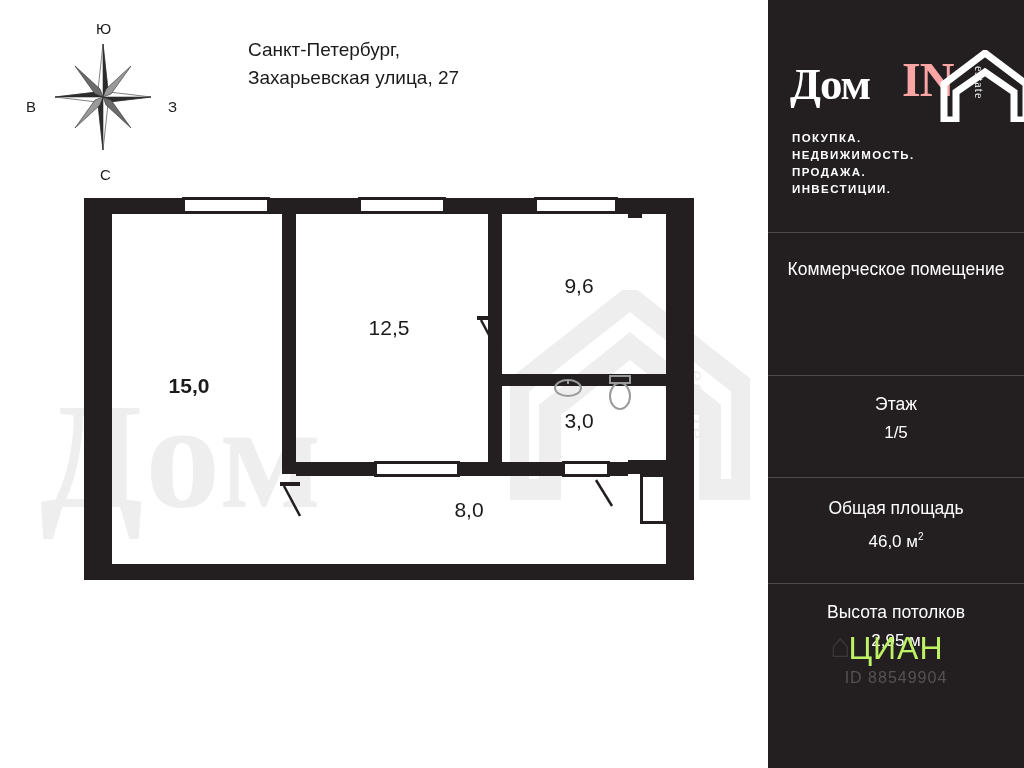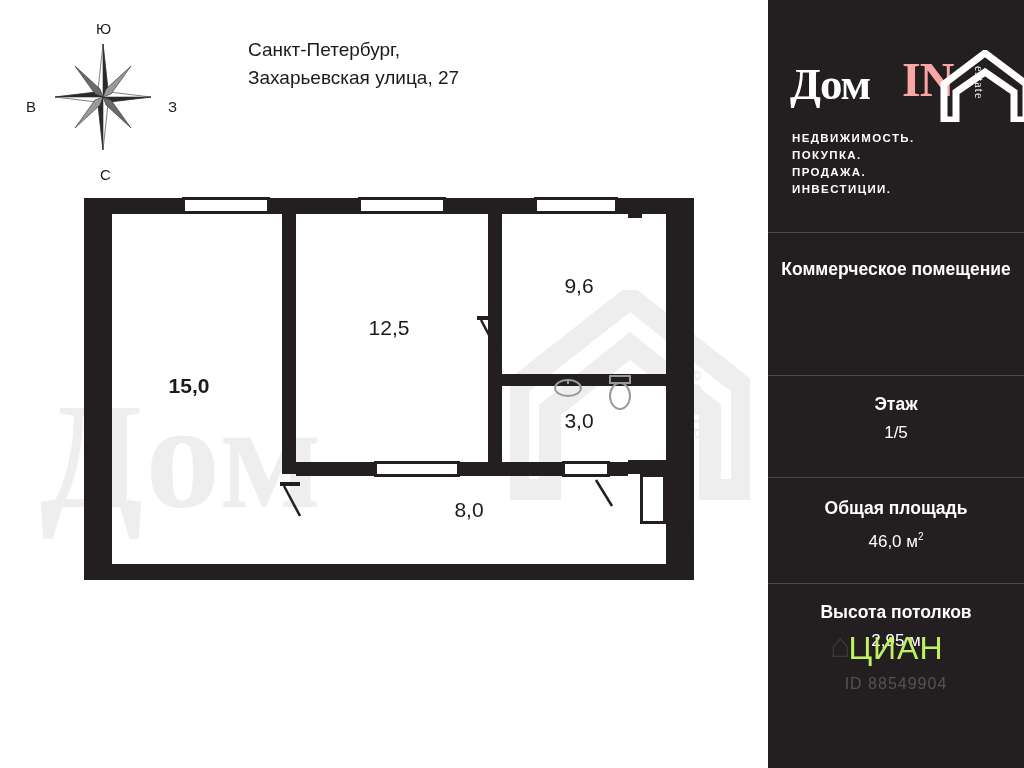--- a/index.html
+++ b/index.html
@@ -94,35 +94,35 @@
   #logo-block .tagline {
     position:absolute; left:24px; top:108px; width:220px;
     font-size:11.5px; line-height:17px; letter-spacing:1.4px;
     font-weight:bold; color:#ffffff;
   }
 
   .divider { position:absolute; left:0; width:256px; height:1px; background:#4c4a4b; }
 
   .spec { position:absolute; left:0; width:256px; text-align:center; }
   .spec .spec-title {
-    font-size:17.5px; font-weight:bold; line-height:23px; color:#ffffff;
+    font-size:17.5px; font-weight:normal; line-height:23px; color:#ffffff;
   }
   .spec .spec-value {
     font-size:17px; line-height:26px; color:#ffffff; margin-top:4px;
   }
   .spec .spec-value sup { font-size:10px; vertical-align:super; }
 
   
   #cian-wm { position:absolute; left:0; top:630px; width:256px; height:90px; text-align:center; }
   #cian-wm .cian-text {
     font-size:32px; color:#bef264; letter-spacing:1px;
     font-family:"Liberation Sans", sans-serif;
   }
   #cian-wm .cian-id {
-    font-size:16px; color:#555253; letter-spacing:1px; margin-top:8px;
+    font-size:16px; color:#555253; letter-spacing:1px; margin-top:2px;
   }
   #cian-wm .cian-mark {
     position:absolute; left:62px; top:-4px; font-size:34px; color:#3b3839;
   }
 </style>
 </head>
 <body>
 
 <div id="plan-area">
 
@@ -233,22 +233,22 @@
   <div id="logo-block">
     <div class="logo-row">
       <span class="logo-dom">Дом</span>
       <span class="logo-in">IN</span>
       <span class="logo-estate">estate</span>
       <svg class="roof" width="90" height="72" viewBox="0 0 90 72">
         <polygon points="45,3 86,34 86,70 74,70 74,42 45,22 16,42 16,70 4,70 4,34" fill="none" stroke="#ffffff" stroke-width="7"></polygon>
       </svg>
     </div>
     <div class="tagline">
+      <div>ПОКУПКА.</div>
       <div>НЕДВИЖИМОСТЬ.</div>
-      <div>ПОКУПКА.</div>
       <div>ПРОДАЖА.</div>
       <div>ИНВЕСТИЦИИ.</div>
     </div>
   </div>
 
   <div class="divider" style="top:232px;"></div>
 
   <div class="spec" style="top:258px;">
     <div class="spec-title">Коммерческое помещение</div>
   </div>

